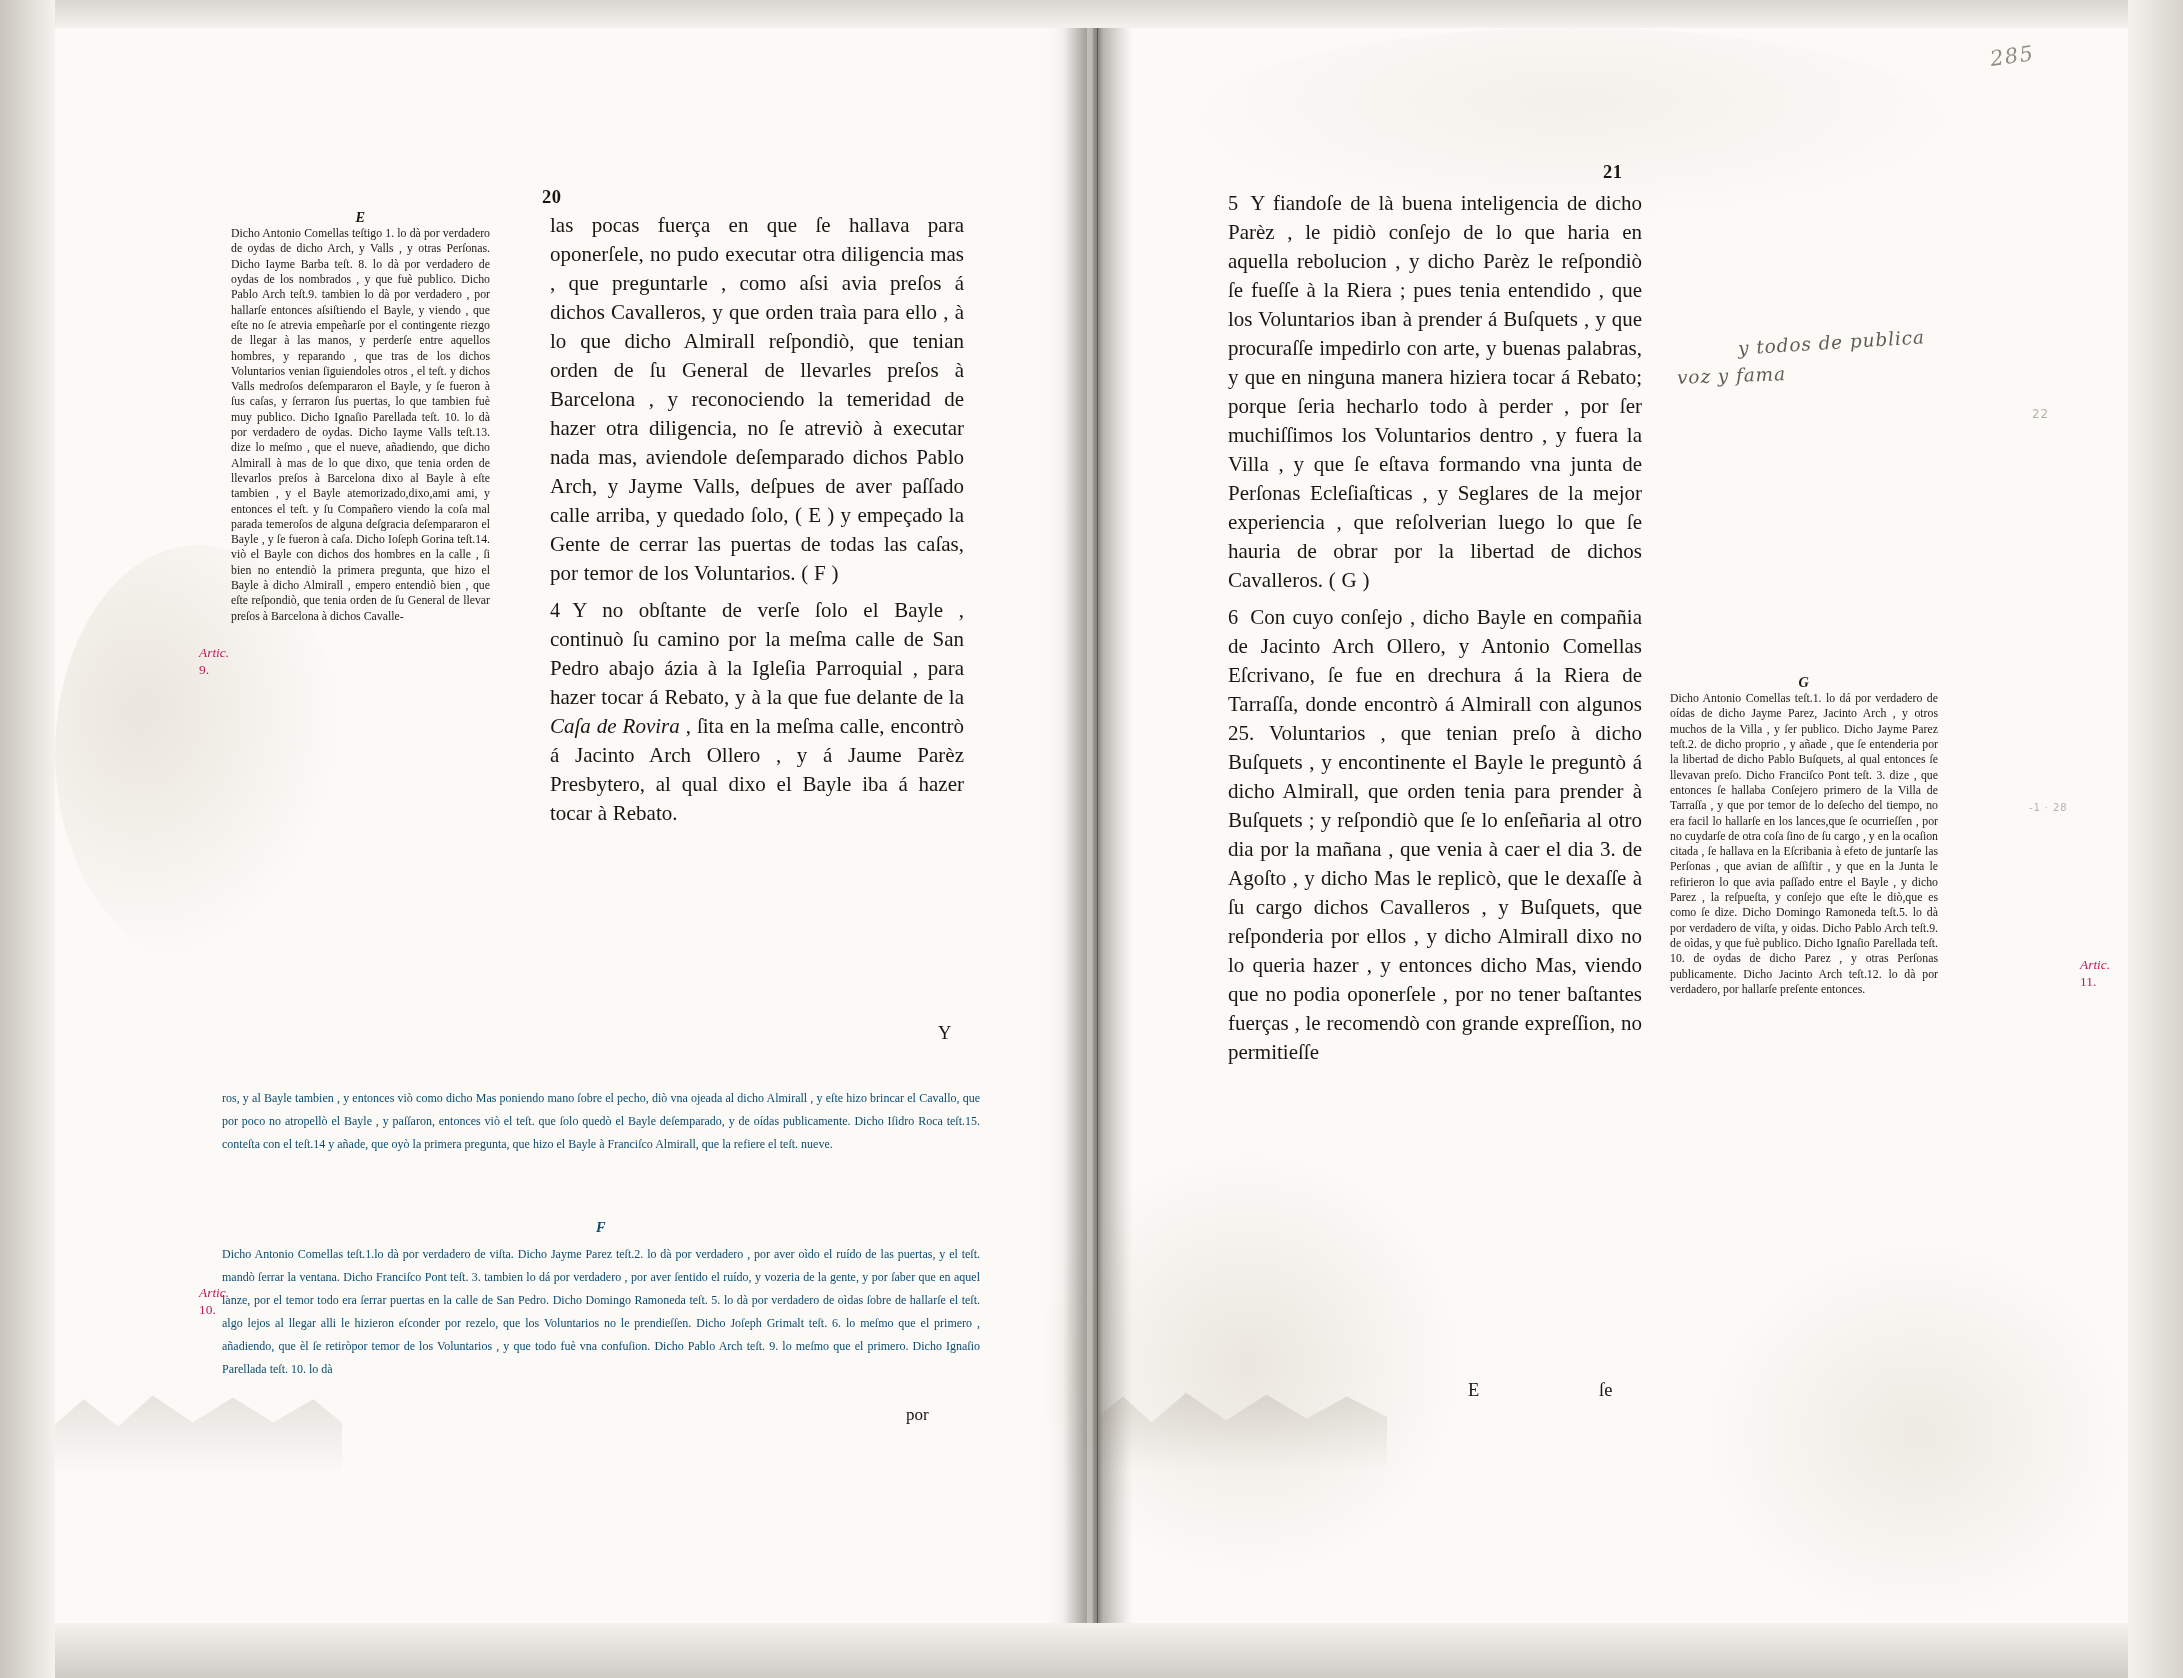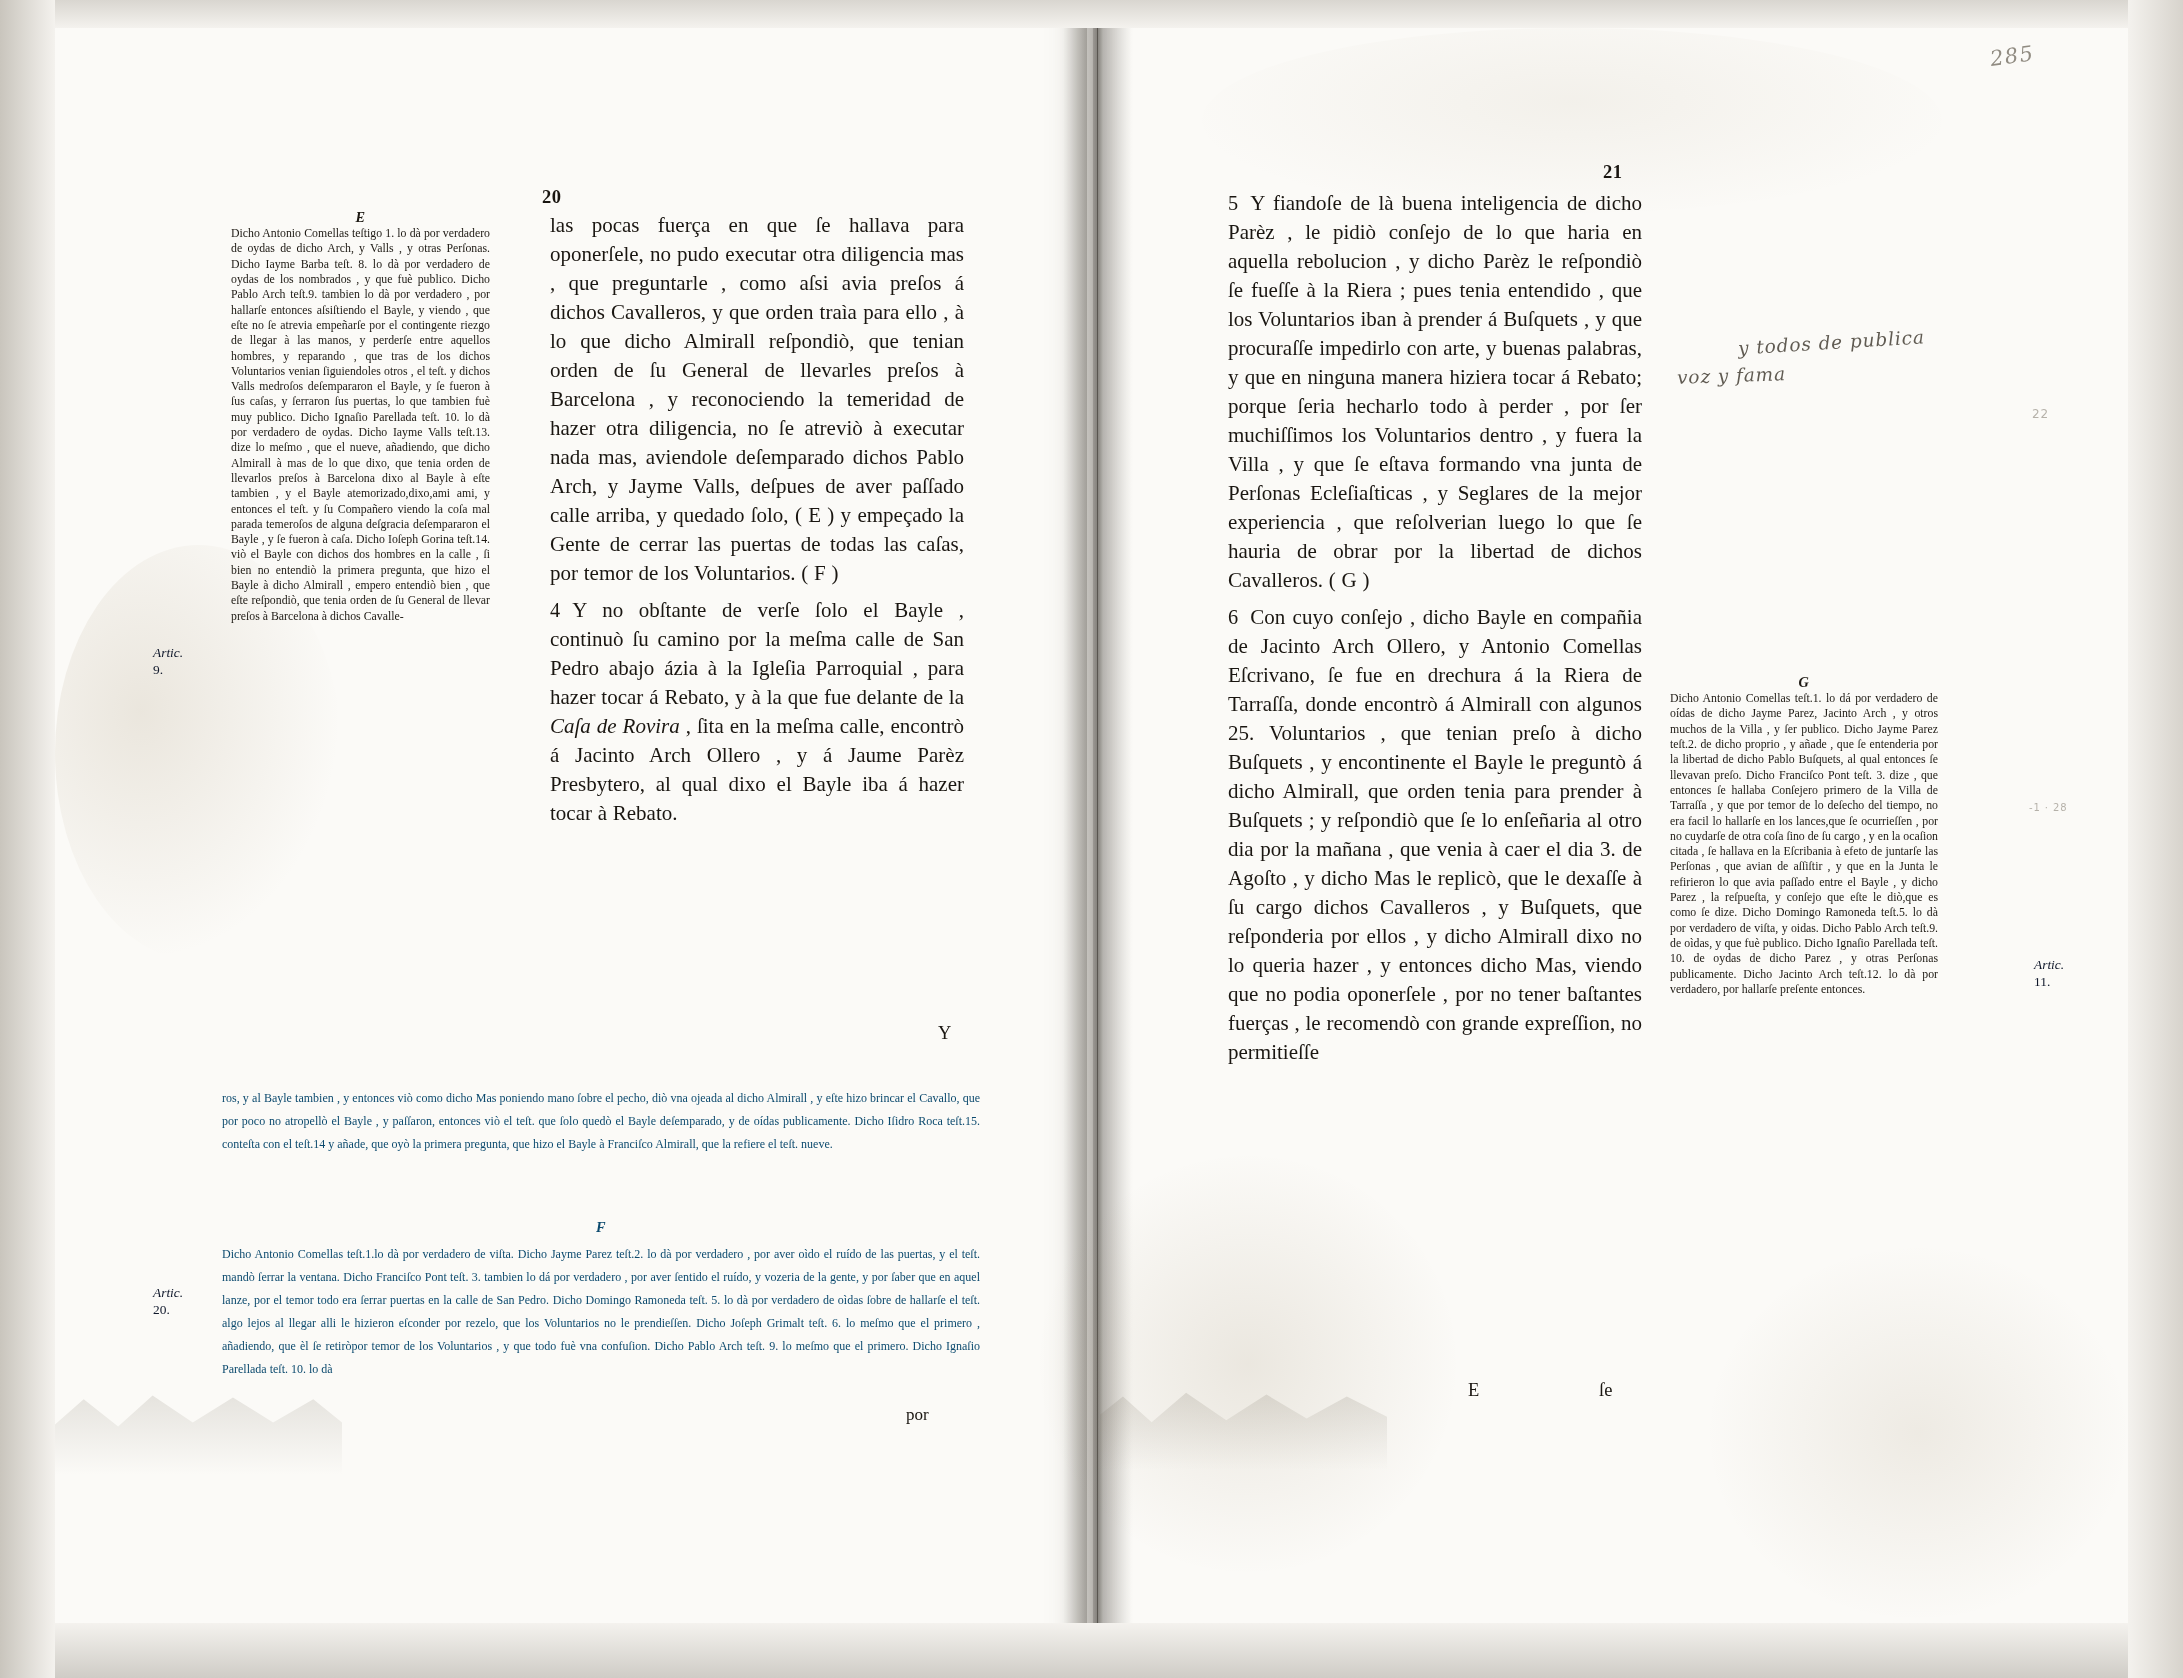--- a/index.html
+++ b/index.html
@@ -96,21 +96,21 @@
     color:#0c4a6e;
     font-size:12px;
     line-height:23px;
     text-align:justify;
   }
   .footnote p{margin:0;}
 
   
   .artictag{
     position:absolute;font-family:"Liberation Serif", serif;
-    font-style:italic;font-size:13.4px;line-height:16.6px;color:#0f172a;
+    font-style:italic;font-size:13.4px;line-height:16.6px;color:#be185d;margin-left:46px;
   }
   .artictag b{font-style:normal;font-weight:normal;}
 
   
   .catchword{position:absolute;font-size:18.5px;color:#1a1611;}
 
   
   .hand{
     position:absolute;
     font-family:"DejaVu Serif", serif;
@@ -159,21 +159,21 @@
     <p>Dicho Antonio Comellas teſtigo 1. lo dà por verdadero de oydas de dicho Arch, y Valls , y otras Perſonas.  Dicho Iayme Barba teſt. 8. lo dà por verdadero de oydas de los nombrados , y que fuè publico.  Dicho Pablo Arch teſt.9. tambien lo dà por verdadero , por hallarſe entonces aſsiſtiendo el Bayle, y viendo , que eſte no ſe atrevia empeñarſe por el contingente riezgo de llegar à las manos, y perderſe entre aquellos hombres, y reparando , que tras de los dichos Voluntarios venian ſiguiendoles otros , el teſt. y dichos Valls medroſos deſempararon el Bayle, y ſe fueron à ſus caſas, y ſerraron ſus puertas, lo que tambien fuè muy publico.  Dicho Ignaſio Parellada teſt. 10. lo dà por verdadero de oydas.  Dicho Iayme Valls teſt.13. dize lo meſmo , que el nueve, añadiendo, que dicho Almirall à mas de lo que dixo, que tenia orden de llevarlos preſos à Barcelona dixo al Bayle à eſte tambien , y el Bayle atemorizado,dixo,ami ami, y entonces el teſt. y ſu Compañero viendo la coſa mal parada temeroſos de alguna deſgracia deſempararon el Bayle , y ſe fueron à caſa.  Dicho Ioſeph Gorina teſt.14. viò el Bayle con dichos dos hombres en la calle , ſi bien no entendiò la primera pregunta, que hizo el Bayle à dicho Almirall , empero entendiò bien , que eſte reſpondiò, que tenia orden de ſu General de llevar preſos à Barcelona à dichos Cavalle-</p>
   </div>
 
   <div class="artictag" style="left:153px;top:645px;width:79px;">
     <span>Artic.</span><br>
     <b>9.</b>
   </div>
 
   <div class="artictag" style="left:153px;top:1285px;width:79px;">
     <span>Artic.</span><br>
-    <b>20.</b>
+    <b>10.</b>
   </div>
 
   <div class="folio" style="left:542px;top:175px;">20</div>
 
   <div class="maincol" style="left:542px;top:203px;width:430px;">
     <p>las pocas fuerça en que ſe hallava para oponerſele, no pudo executar otra diligencia mas , que preguntarle , como aſsi avia preſos á dichos Cavalleros, y que orden traìa para ello , à lo que dicho Almirall reſpondiò, que tenian orden de ſu General de llevarles preſos à Barcelona , y reconociendo la temeridad de hazer otra diligencia, no ſe atreviò à executar nada mas, aviendole deſemparado dichos Pablo Arch, y Jayme Valls, deſpues de aver paſſado calle arriba, y quedado ſolo, ( E ) y empeçado la Gente de cerrar las puertas de todas las caſas, por temor de los Voluntarios. ( F )</p>
     <p style="margin-top:4.6px;text-indent:0;">
       <span class="pnum">4</span><span>Y no obſtante de verſe ſolo el Bayle , continuò ſu camino por la meſma calle de San Pedro abajo ázia à la Igleſia Parroquial , para hazer tocar á Rebato, y à la que fue delante de la </span><span class="ital">Caſa de Rovira</span><span> , ſita en la meſma calle, encontrò á Jacinto Arch Ollero , y á Jaume Parèz Presbytero, al qual dixo el Bayle iba á hazer tocar à Rebato.</span>
     </p>
   </div>

